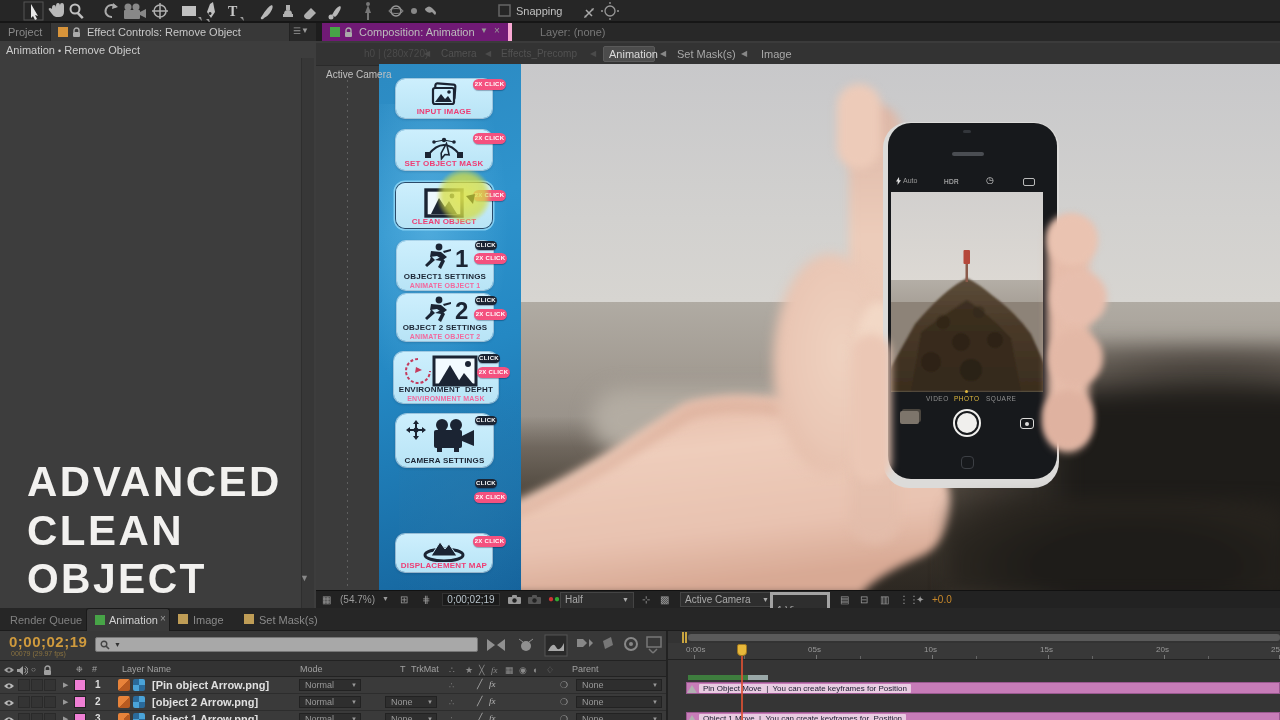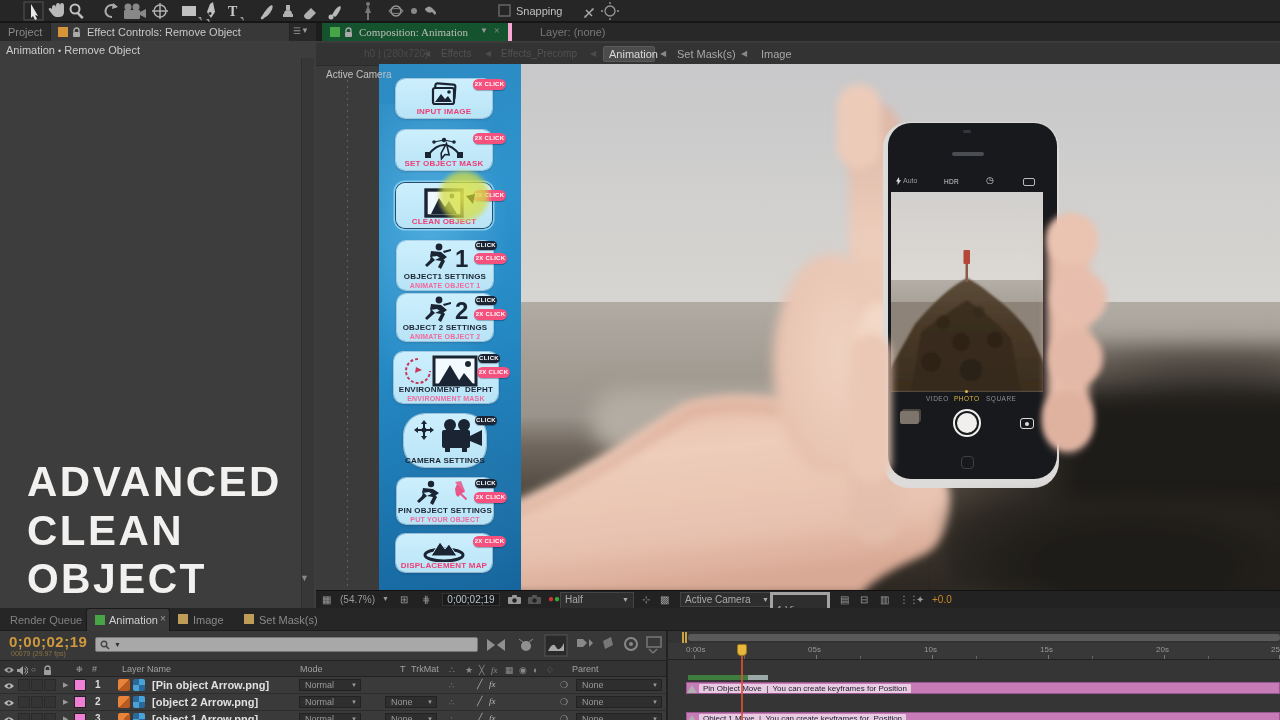--- a/index.html
+++ b/index.html
@@ -83,21 +83,21 @@
             <path d="M2 5 V3.5 a2.5 2.5 0 0 1 5 0 V5" fill="none" stroke="#aaa" stroke-width="1.4"></path>
             <rect x="1" y="5" width="7" height="5" rx="1" fill="#aaa"></rect>
           </svg>
         </div>
     <div class="txt" style="left:36px;top:3px;font-size:11px;color:#c8c8c8;">Effect Controls: Remove Object</div>
     <div class="txt" style="left:250px;top:3px;font-size:8px;color:#999;">▼</div>
     <div class="txt" style="left:266px;top:2px;font-size:10px;color:#999;">×</div>
   </div>
   <div class="txt" style="left:293px;top:3px;font-size:9px;color:#999;">☰</div>
   <div class="abs" style="left:316px;top:0;width:6px;height:18px;background:#1d1d1d;"></div>
-  <div class="abs" style="left:322px;top:0;width:190px;height:18px;background:#14532d;border-right:4px solid #f9a8d4;font-family:Liberation Serif, serif;">
+  <div class="abs" style="left:322px;top:0;width:190px;height:18px;background:#701a75;border-right:4px solid #f9a8d4;">
     <div class="abs" style="left:8px;top:4px;width:10px;height:10px;background:#47a447;"></div>
     <div class="abs" style="left:22px;top:4px;">
           <svg style="display:block" width="9" height="11" viewBox="0 0 9 11">
             <path d="M2 5 V3.5 a2.5 2.5 0 0 1 5 0 V5" fill="none" stroke="#aaa" stroke-width="1.4"></path>
             <rect x="1" y="5" width="7" height="5" rx="1" fill="#aaa"></rect>
           </svg>
         </div>
     <div class="txt" style="left:37px;top:3px;font-size:11px;color:#bdbdbd;">Composition: Animation</div>
     <div class="txt" style="left:158px;top:3px;font-size:8px;color:#999;">▼</div>
     <div class="txt" style="left:172px;top:2px;font-size:10px;color:#999;">×</div>
@@ -115,21 +115,21 @@
   <div class="txt" style="left:27px;top:417px;font-size:42px;font-weight:bold;color:#f2f1ef;letter-spacing:2.5px;">ADVANCED</div>
   <div class="txt" style="left:27px;top:466px;font-size:42px;font-weight:bold;color:#f2f1ef;letter-spacing:2.5px;">CLEAN</div>
   <div class="txt" style="left:27px;top:514px;font-size:42px;font-weight:bold;color:#f2f1ef;letter-spacing:2.5px;transform:scaleX(0.97);transform-origin:0 50%;">OBJECT</div>
 </div>
 
 <div class="abs" id="viewer" style="left:316px;top:41px;width:964px;height:549px;background:#3b3b3b;">
 
   <div class="abs" style="left:0;top:2px;width:964px;height:23px;background:#333333;border-bottom:1px solid #2a2a2a;">
     <div class="txt" style="left:48px;top:5px;font-size:10px;color:#4b4b4b;">h0 | (280x720)</div>
     <div class="txt" style="left:108px;top:6px;font-size:8px;color:#4b4b4b;">◀</div>
-    <div class="txt" style="left:125px;top:5px;font-size:10px;color:#525252;">Effects</div>
+    <div class="txt" style="left:125px;top:5px;font-size:10px;color:#525252;">Camera</div>
     <div class="txt" style="left:169px;top:6px;font-size:8px;color:#4b4b4b;">◀</div>
     <div class="txt" style="left:185px;top:5px;font-size:10px;color:#525252;">Effects_Precomp</div>
     <div class="txt" style="left:274px;top:6px;font-size:8px;color:#4b4b4b;">◀</div>
     <div class="abs" style="left:287px;top:3px;width:52px;height:16px;background:#4c4c4c;border:1px solid #5a5a5a;border-radius:2px;"></div>
     <div class="txt" style="left:293px;top:5px;font-size:11px;color:#dadada;">Animation</div>
     <div class="txt" style="left:344px;top:6px;font-size:8px;color:#888;">◀</div>
     <div class="txt" style="left:361px;top:5px;font-size:11px;color:#a8a8a8;">Set Mask(s)</div>
     <div class="txt" style="left:425px;top:6px;font-size:8px;color:#888;">◀</div>
     <div class="txt" style="left:445px;top:5px;font-size:11px;color:#a8a8a8;">Image</div>
   </div>
@@ -316,51 +316,34 @@
           <div class="abs" style="left:0;bottom:1px;width:100%;text-align:center;font-size:7px;font-weight:bold;color:#f2699e;letter-spacing:0.2px;">ENVIRONMENT MASK</div>
           <svg class="abs" style="left:10px;top:3px;" width="84" height="32" viewBox="0 0 84 32">
 <path d="M14 4 A12 12 0 1 0 26 16" fill="none" stroke="#c43b5e" stroke-width="2" stroke-dasharray="3 2"></path>
 <path d="M12 12 l6 3 l-7 3 Z" fill="#c43b5e"></path>
 <rect x="30" y="2" width="42" height="28" fill="#f3fbff" stroke="#1b2433" stroke-width="3"></rect>
 <path d="M34 30 L46 10 L58 30 Z" fill="#1b2433"></path>
             <path d="M52 30 L60 18 L70 30 Z" fill="#1b2433"></path>
 <circle cx="64" cy="9" r="3" fill="#1b2433"></circle>
           </svg>
         </div>
-    <div class="abs" style="left:17px;top:350px;width:82px;height:53px;background:linear-gradient(to bottom,#cdeffd,#b8e4f6);border-radius:21px;box-shadow:0 0 0 1px rgba(255,255,255,0.55), 0 1px 3px rgba(0,30,60,0.35);margin-left:8px;">
+    <div class="abs" style="left:17px;top:350px;width:97px;height:53px;background:linear-gradient(to bottom,#cdeffd,#b8e4f6);border-radius:11px;box-shadow:0 0 0 1px rgba(255,255,255,0.55), 0 1px 3px rgba(0,30,60,0.35);">
           <div class="abs" style="left:0;bottom:2px;width:100%;text-align:center;font-size:8px;font-weight:bold;color:#1b2433;letter-spacing:0.2px;">CAMERA SETTINGS</div>
           <svg class="abs" style="left:8px;top:4px;" width="80" height="36" viewBox="0 0 80 36">
 <g fill="#1b2433">
               <path d="M12 2 l3 4 h-6 Z M12 22 l3 -4 h-6 Z M2 12 l4 -3 v6 Z M22 12 l-4 -3 v6 Z"></path>
 <circle cx="12" cy="12" r="2.5"></circle>
               <rect x="11" y="6" width="2" height="12"></rect>
               <rect x="6" y="11" width="12" height="2"></rect>
 <circle cx="38" cy="7" r="6"></circle>
               <circle cx="52" cy="7" r="6"></circle>
 <rect x="30" y="12" width="28" height="18" rx="2"></rect>
 <path d="M58 18 L70 12 L70 28 L58 23 Z"></path>
               <rect x="33" y="30" width="5" height="4"></rect>
               <rect x="50" y="30" width="5" height="4"></rect>
-            </g>
-          </svg>
-        </div>
-    <div class="abs" style="left:18px;top:414px;width:96px;height:46px;background:linear-gradient(to bottom,#cdeffd,#b8e4f6);border-radius:9px;box-shadow:0 0 0 1px rgba(255,255,255,0.55), 0 1px 3px rgba(0,30,60,0.35);">
-          <div class="abs" style="left:0;bottom:9px;width:100%;text-align:center;font-size:8px;font-weight:bold;color:#1b2433;letter-spacing:0.2px;">PIN OBJECT SETTINGS</div>
-          <div class="abs" style="left:0;bottom:1px;width:100%;text-align:center;font-size:7px;font-weight:bold;color:#f2699e;letter-spacing:0.2px;">PUT YOUR OBJECT</div>
-          <svg class="abs" style="left:16px;top:2px;" width="64" height="26" viewBox="0 0 64 26">
-<g fill="#1b2433">
-              <circle cx="18" cy="4" r="3.2"></circle>
-<path d="M10 8 L20 9 L26 13 L22 16 L16 12 L9 13 Z"></path>
-<path d="M20 13 L24 17 L20 25 L17 23 L20 17 L14 16 Z"></path>
-<path d="M10 12 L14 16 L6 23 L4 21 L9 16 Z"></path>
-            </g>
-<g fill="#e8558a">
-              <path d="M44 4 l8 8 l-3 1 l-4 4 l-2 -2 l-1 -6 Z"></path>
-              <rect x="49" y="12" width="2" height="9" transform="rotate(-45 50 16)"></rect>
-              <path d="M42 2 l6 -1 l4 10 l-2 1 Z" opacity="0.85"></path>
             </g>
           </svg>
         </div>
     <div class="abs" style="left:17px;top:470px;width:96px;height:38px;background:linear-gradient(to bottom,#cdeffd,#b8e4f6);border-radius:9px;box-shadow:0 0 0 1px rgba(255,255,255,0.55), 0 1px 3px rgba(0,30,60,0.35);">
           <div class="abs" style="left:0;bottom:2px;width:100%;text-align:center;font-size:8px;font-weight:bold;color:#ee3d74;letter-spacing:0.2px;">DISPLACEMENT MAP</div>
           <svg class="abs" style="left:27px;top:2px;" width="42" height="26" viewBox="0 0 42 26">
 <ellipse cx="21" cy="19" rx="19" ry="6" fill="none" stroke="#1b2433" stroke-width="3"></ellipse>
 <path d="M8 20 L17 6 L22 13 L26 8 L34 20 Z" fill="#1b2433" stroke="#cdeffd" stroke-width="1"></path>
           </svg>
         </div>

